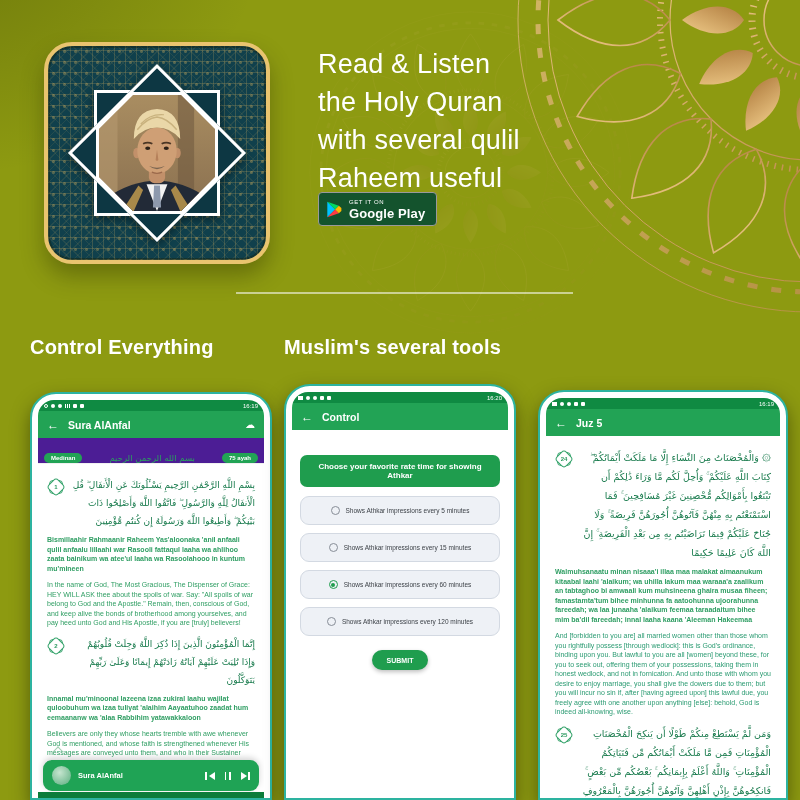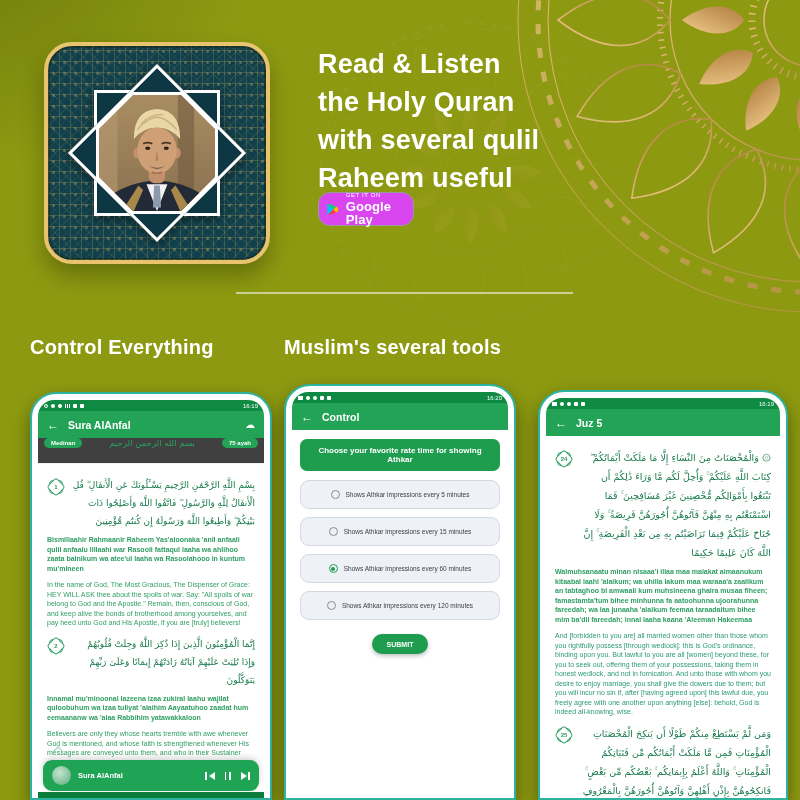--- a/index.html
+++ b/index.html
@@ -24,23 +24,23 @@
   .icon-star{position:absolute;inset:0;margin:auto;width:126px;height:126px;
     filter:drop-shadow(0 3px 5px rgba(0,0,0,.45))}
   .icon-star::before,.icon-star::after{content:"";position:absolute;inset:0;
     background:#0d3743;border:3px solid #fff}
   .icon-star::after{transform:rotate(45deg)}
   .icon-photo-wrap{position:absolute;inset:0;margin:auto;width:122px;height:122px;background:#fff;
     clip-path:polygon(29.3% 0,70.7% 0,100% 29.3%,100% 70.7%,70.7% 100%,29.3% 100%,0 70.7%,0 29.3%)}
   .icon-photo{position:absolute;inset:3px;
     clip-path:polygon(29.3% 0,70.7% 0,100% 29.3%,100% 70.7%,70.7% 100%,29.3% 100%,0 70.7%,0 29.3%)}
   .headline{position:absolute;left:318px;top:45px;width:290px;z-index:2;color:#fff;
-    font-size:27px;line-height:38px;font-weight:bold;letter-spacing:.2px}
-  .gp-badge{position:absolute;left:318px;top:192px;width:96px;height:34px;z-index:2;
-    background:#d946ef;border:1px solid #9a9a9a;border-radius:12px;display:flex;align-items:center;
+    font-size:27px;line-height:38px;font-weight:normal;letter-spacing:.2px}
+  .gp-badge{position:absolute;left:318px;top:192px;width:119px;height:34px;z-index:2;
+    background:#14532d;border:1px solid #9a9a9a;border-radius:4px;display:flex;align-items:center;
     gap:7px;padding:0 8px;box-sizing:border-box;cursor:pointer}
   .gp-text{display:flex;flex-direction:column;line-height:1}
   .gp-getiton{color:#fff;font-size:6px;letter-spacing:.6px;margin-bottom:2px}
   .gp-brand{color:#fff;font-size:13px;font-weight:bold;letter-spacing:.1px}
   .hero-divider{position:absolute;left:236px;top:292px;width:337px;height:2px;
     background:rgba(255,255,255,.55);z-index:2}
 
   
   .sec-title{position:absolute;top:336px;z-index:2;color:#fff;font-size:20px;font-weight:bold;
     text-align:left;letter-spacing:.2px}
@@ -60,21 +60,21 @@
   .sb-icons{display:flex;align-items:center;gap:3px}
   .sb-dot{width:4px;height:4px;border-radius:50%;background:#fff}
   .sb-ring{width:4px;height:4px;border-radius:50%;border:1px solid #fff;box-sizing:border-box}
   .sb-sq{width:4px;height:4px;background:#fff;border-radius:1px}
   .sb-bars{width:5px;height:4px;background:linear-gradient(90deg,#fff 0 1.5px,transparent 1.5px 2px,#fff 2px 3.5px,transparent 3.5px 4px,#fff 4px)}
   .sb-time{color:#fff;font-size:6px}
   .appbar{height:27px;background:#22a355;display:flex;align-items:center;gap:9px;padding:0 9px;color:#fff}
   .back{font-size:12px;cursor:pointer}
   .abtitle{font-size:10.5px;font-weight:bold}
   .cloud{margin-left:auto;font-size:10px;cursor:pointer}
-  .subhead{height:25px;display:flex;align-items:flex-start;padding:0 6px;background:#404040;
+  .subhead{height:25px;display:flex;align-items:flex-end;padding:0 6px;background:#4c1d95;
     border-bottom:1px solid #f0f0f0;box-shadow:0 1px 2px rgba(0,0,0,.05)}
   .pill{background:#22a355;color:#fff;font-size:6px;font-weight:bold;padding:2px 7px;
     border-radius:9px;white-space:nowrap}
   .bismillah{flex:1;text-align:center;font-size:8.5px;color:#2aa05f;
     font-family:"DejaVu Sans",sans-serif}
   .content{padding:6px 9px 0;background:#fff}
   .verse-row{display:flex;gap:7px;margin:6px 0 3px;align-items:flex-start}
   .vmed{width:18px;height:18px;position:relative;flex:none;margin-top:2px}
   .vmed::before,.vmed::after{content:"";position:absolute;inset:2px;border:1px solid #35a36b;
     background:#fff;border-radius:4px}
@@ -96,21 +96,21 @@
     background:radial-gradient(circle at 40% 35%, #cfe9d6, #7fbf9a 70%, #5ea67f);opacity:.95}
   .ptitle{font-size:7.5px;font-weight:bold;color:#fff}
   .pctrl{margin-left:auto;display:flex;gap:10px;align-items:center}
   .ctl{display:flex;align-items:center;gap:1.5px;cursor:pointer}
   .cbar{width:1.8px;height:8px;background:#fff}
   .tri-l{width:0;height:0;border:4px solid transparent;border-right:6px solid #fff;border-left:0}
   .tri-r{width:0;height:0;border:4px solid transparent;border-left:6px solid #fff;border-right:0}
   .bottomstrip{position:absolute;left:0;right:0;bottom:0;height:6px;background:#0b7c3a}
 
   
-  .banner{margin:9px 8px 9px;padding:7px 6px;background:#1f9d4e;border-radius:7px;
+  .banner{margin:25px 8px 9px;padding:7px 6px;background:#1f9d4e;border-radius:7px;
     text-align:center;color:#fff;font-size:8px;font-weight:bold;cursor:pointer}
   .option{margin:8px 8px;height:27px;background:#eef1f6;border:1px solid #d3d9e2;border-radius:9px;
     display:flex;align-items:center;justify-content:center;gap:6px;cursor:pointer}
   .radio{width:9px;height:9px;border:1.3px solid #878d97;border-radius:50%;
     box-sizing:border-box;position:relative;flex:none}
   .option.selected .radio{border-color:#1f9d4e}
   .option.selected .radio::after{content:"";position:absolute;inset:1.5px;background:#1f9d4e;border-radius:50%}
   .opt-label{font-size:6.5px;color:#3d4248}
   .submit{display:block;margin:14px auto 0;width:56px;height:20px;background:#1f9d4e;border:none;
     border-radius:10px;color:#fff;font-size:7px;font-weight:bold;font-family:inherit;

